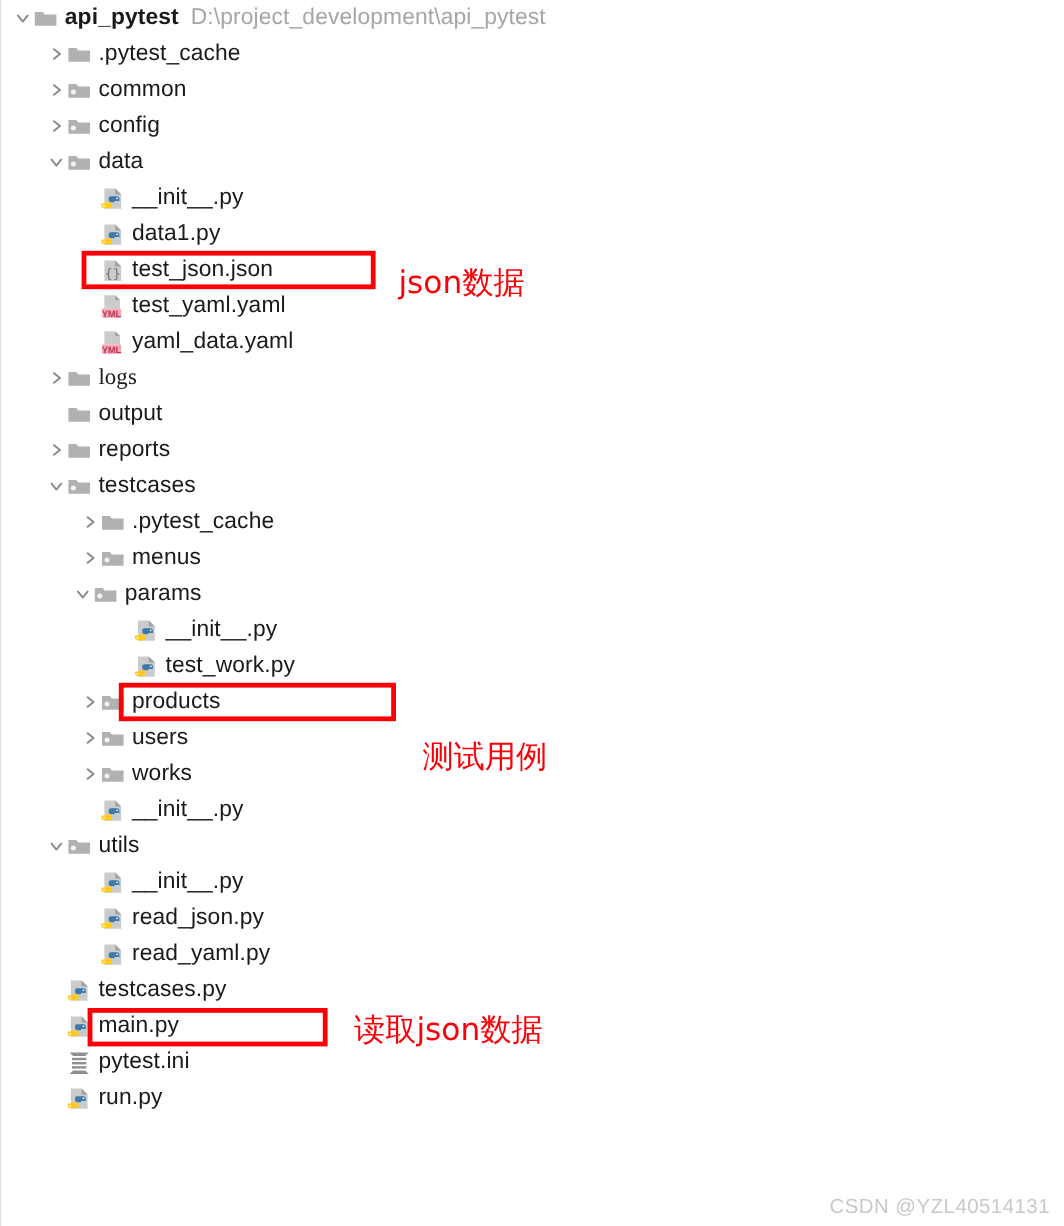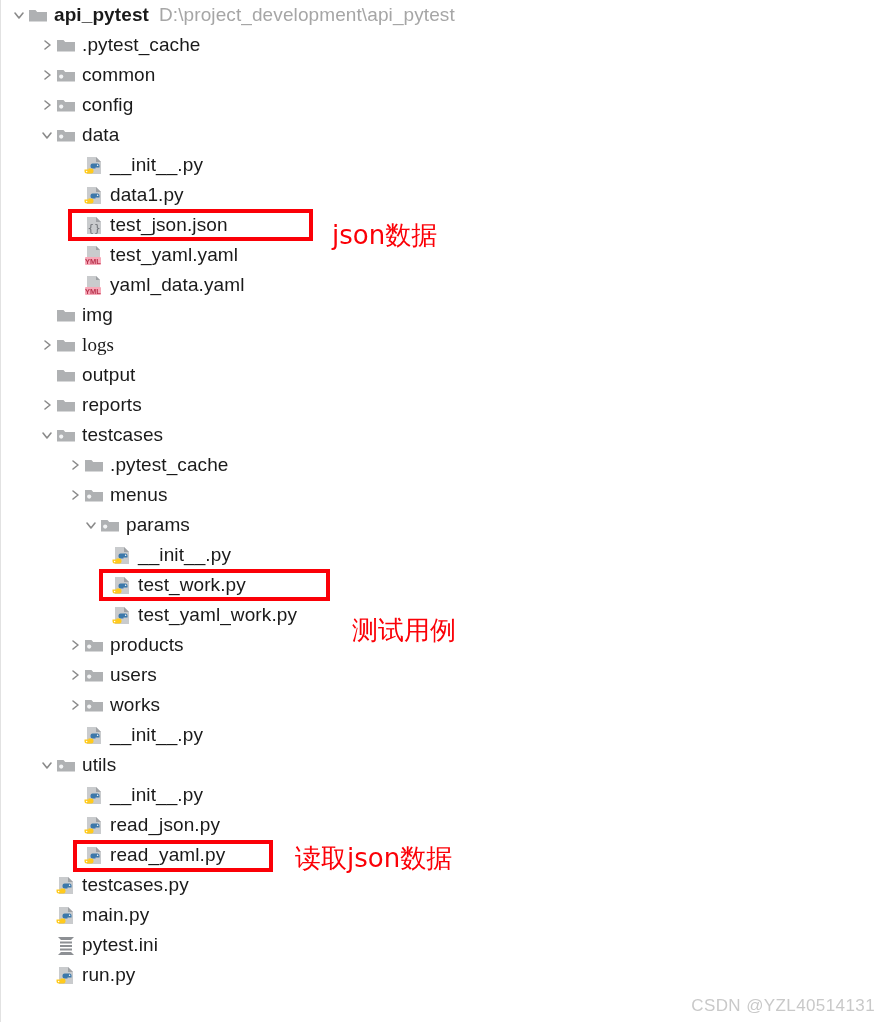--- a/index.html
+++ b/index.html
@@ -203,27 +203,20 @@
     <div class="row" style="padding-left: 66px;">
       <span class="twisty"></span>
       <span class="icon"><svg width="20" height="20" viewBox="0 0 20 20">
           <path d="M3 1 H12 L16 5 V12 H3 Z" fill="#c9cbcd"></path>
           <path d="M12 1 L16 5 H12 Z" fill="#9fa2a5"></path>
           <rect x="1" y="12" width="16" height="8" fill="#f7a8b8" rx="1"></rect>
           <text x="9" y="19" text-anchor="middle" font-size="7.5" font-weight="bold" font-family="&quot;Liberation Sans&quot;, sans-serif" fill="#b8344e">YML</text>
         </svg></span>
       <span class="label">yaml_data.yaml</span>
     </div>
-    <div class="row" style="padding-left: 38px;">
-      <span class="twisty"></span>
-      <span class="icon"><svg width="20" height="20" viewBox="0 0 20 20">
-          <path d="M1 5 H7.5 L9.2 7 H19 V16.5 H1 Z" fill="#afb1b3"></path>
-        </svg></span>
-      <span class="label">img</span>
-    </div>
     <div class="row" style="padding-left: 38px; font-family: Liberation Serif, serif;">
       <span class="twisty">
         <svg width="12" height="12" viewBox="0 0 12 12" stroke="#8a8a8a" stroke-width="1.6" fill="none" stroke-linecap="round" stroke-linejoin="round">
           <polyline points="4,2 9,6 4,10"></polyline>
         </svg>
       </span>
       <span class="icon"><svg width="20" height="20" viewBox="0 0 20 20">
           <path d="M1 5 H7.5 L9.2 7 H19 V16.5 H1 Z" fill="#afb1b3"></path>
         </svg></span>
       <span class="label">logs</span>
@@ -274,21 +267,21 @@
         <svg width="12" height="12" viewBox="0 0 12 12" stroke="#8a8a8a" stroke-width="1.6" fill="none" stroke-linecap="round" stroke-linejoin="round">
           <polyline points="4,2 9,6 4,10"></polyline>
         </svg>
       </span>
       <span class="icon"><svg width="20" height="20" viewBox="0 0 20 20">
           <path d="M1 5 H7.5 L9.2 7 H19 V16.5 H1 Z" fill="#afb1b3"></path>
           <circle cx="5.2" cy="11.6" r="2.1" fill="#f2f3f4"></circle>
         </svg></span>
       <span class="label">menus</span>
     </div>
-    <div class="row" style="padding-left: 82px; text-align: center;">
+    <div class="row" style="padding-left: 60px; text-align: center;">
       <span class="twisty">
         <svg width="12" height="12" viewBox="0 0 12 12" stroke="#8a8a8a" stroke-width="1.6" fill="none" stroke-linecap="round" stroke-linejoin="round">
           <polyline points="2,4 6,9 10,4"></polyline>
         </svg>
       </span>
       <span class="icon"><svg width="20" height="20" viewBox="0 0 20 20">
           <path d="M1 5 H7.5 L9.2 7 H19 V16.5 H1 Z" fill="#afb1b3"></path>
           <circle cx="5.2" cy="11.6" r="2.1" fill="#f2f3f4"></circle>
         </svg></span>
       <span class="label">params</span>
@@ -309,32 +302,20 @@
       <span class="twisty"></span>
       <span class="icon"><svg width="20" height="20" viewBox="0 0 20 20">
           <path d="M3 2 H12 L17 7 V19 H3 Z" fill="#c9cbcd"></path>
           <path d="M12 2 L17 7 H12 Z" fill="#9fa2a5"></path>
           <path d="M9.5 8.5 h4 a2 2 0 0 1 2 2 v2 h-4 v1 h-3 a2 2 0 0 1 -2 -2 v-1 a2 2 0 0 1 2 -2 z" fill="#3c78aa"></path>
           <path d="M6.5 18.5 h-4 a2 2 0 0 1 -2 -2 v-2 h4 v-1 h3 a2 2 0 0 1 2 2 v1 a2 2 0 0 1 -2 2 z" fill="#ffca1d"></path>
           <circle cx="13.6" cy="10.3" r="0.75" fill="#ffffff"></circle>
           <circle cx="2.6" cy="16.6" r="0.75" fill="#ffffff"></circle>
         </svg></span>
       <span class="label">test_work.py</span>
-    </div>
-    <div class="row" style="padding-left: 94px;">
-      <span class="twisty"></span>
-      <span class="icon"><svg width="20" height="20" viewBox="0 0 20 20">
-          <path d="M3 2 H12 L17 7 V19 H3 Z" fill="#c9cbcd"></path>
-          <path d="M12 2 L17 7 H12 Z" fill="#9fa2a5"></path>
-          <path d="M9.5 8.5 h4 a2 2 0 0 1 2 2 v2 h-4 v1 h-3 a2 2 0 0 1 -2 -2 v-1 a2 2 0 0 1 2 -2 z" fill="#3c78aa"></path>
-          <path d="M6.5 18.5 h-4 a2 2 0 0 1 -2 -2 v-2 h4 v-1 h3 a2 2 0 0 1 2 2 v1 a2 2 0 0 1 -2 2 z" fill="#ffca1d"></path>
-          <circle cx="13.6" cy="10.3" r="0.75" fill="#ffffff"></circle>
-          <circle cx="2.6" cy="16.6" r="0.75" fill="#ffffff"></circle>
-        </svg></span>
-      <span class="label">test_yaml_work.py</span>
     </div>
     <div class="row" style="padding-left: 66px;">
       <span class="twisty">
         <svg width="12" height="12" viewBox="0 0 12 12" stroke="#8a8a8a" stroke-width="1.6" fill="none" stroke-linecap="round" stroke-linejoin="round">
           <polyline points="4,2 9,6 4,10"></polyline>
         </svg>
       </span>
       <span class="icon"><svg width="20" height="20" viewBox="0 0 20 20">
           <path d="M1 5 H7.5 L9.2 7 H19 V16.5 H1 Z" fill="#afb1b3"></path>
           <circle cx="5.2" cy="11.6" r="2.1" fill="#f2f3f4"></circle>

